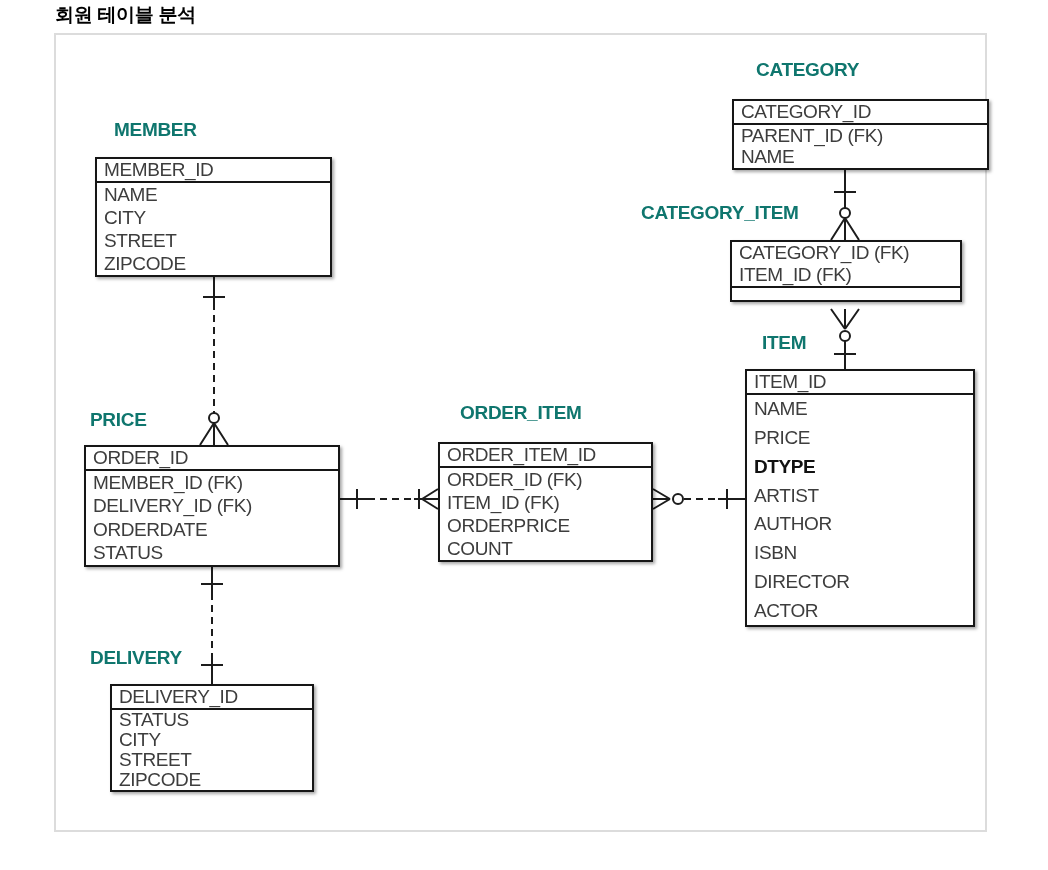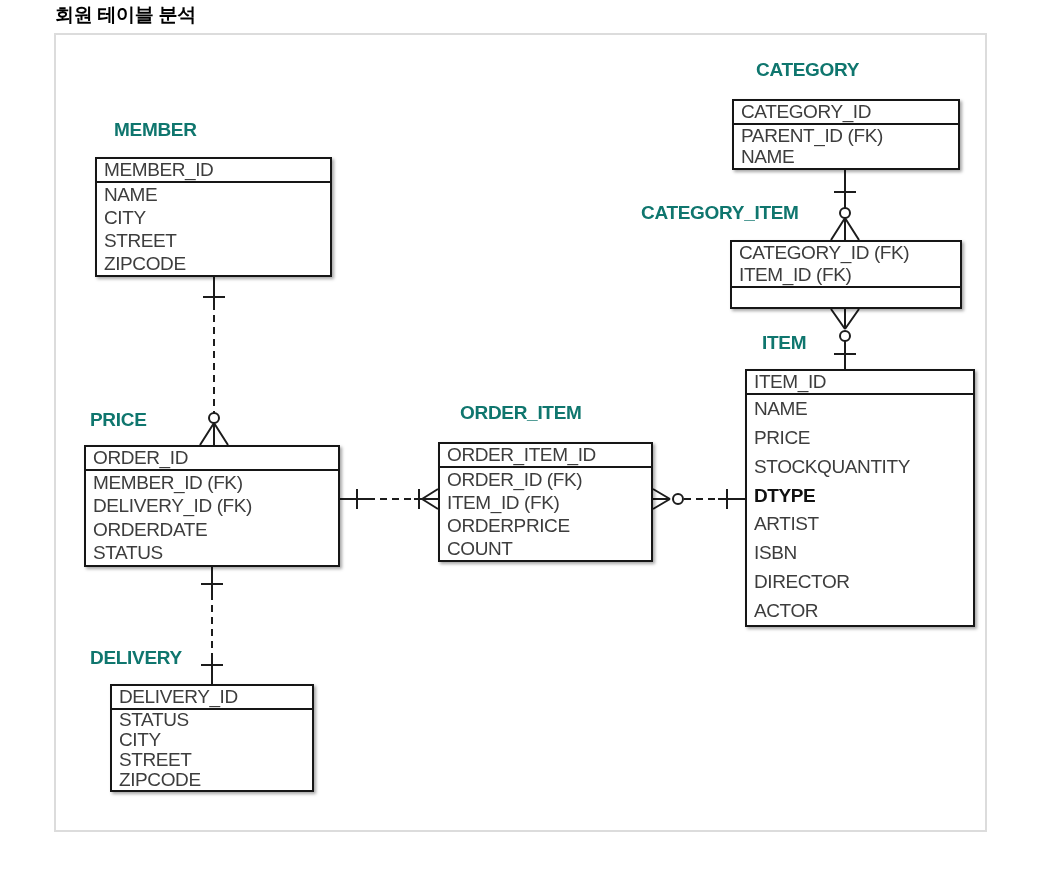--- a/index.html
+++ b/index.html
@@ -38,22 +38,22 @@
   .cell.em{font-weight:bold;color:#111;}
   .empty-row{flex:1 1 0;}
 
   .lbl{
     position:absolute;font-size:19px;font-weight:bold;color:#0f766e;
     letter-spacing:-0.3px;white-space:nowrap;
   }
 
   
   #t-member{left:39px;top:122px;width:237px;height:120px;}
-  #t-category{left:676px;top:64px;width:228px;height:71px;}
-  #t-category-item{left:674px;top:205px;width:232px;height:69px;}
+  #t-category{left:676px;top:64px;width:257px;height:71px;}
+  #t-category-item{left:674px;top:205px;width:232px;height:62px;}
   #t-item{left:689px;top:334px;width:230px;height:258px;}
   #t-orders{left:28px;top:410px;width:256px;height:122px;}
   #t-order-item{left:382px;top:407px;width:215px;height:120px;}
   #t-delivery{left:54px;top:649px;width:204px;height:108px;}
 
   #l-member{left:58px;top:84px;}
   #l-category{left:700px;top:24px;}
   #l-category-item{left:585px;top:167px;}
   #l-item{left:706px;top:297px;}
   #l-orders{left:34px;top:374px;}
@@ -157,23 +157,23 @@
     </div>
   </div>
 
   <div class="tbl" id="t-item">
     <div class="hd">
       <div class="cell">ITEM_ID</div>
     </div>
     <div class="bd">
       <div class="cell">NAME</div>
       <div class="cell">PRICE</div>
-      <div class="cell">STOCKQUANTITY</div>
       <div class="cell em">DTYPE</div>
       <div class="cell">ARTIST</div>
+      <div class="cell">AUTHOR</div>
       <div class="cell">ISBN</div>
       <div class="cell">DIRECTOR</div>
       <div class="cell">ACTOR</div>
     </div>
   </div>
 
   <div class="tbl" id="t-orders">
     <div class="hd">
       <div class="cell">ORDER_ID</div>
     </div>

